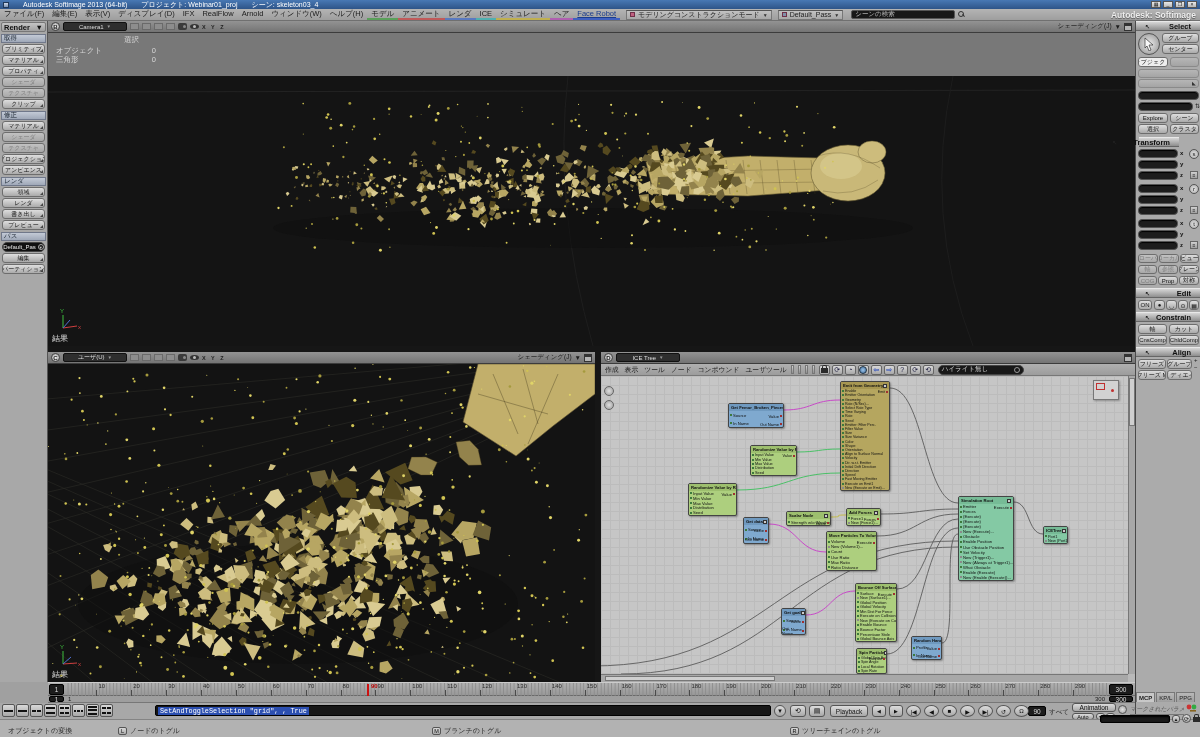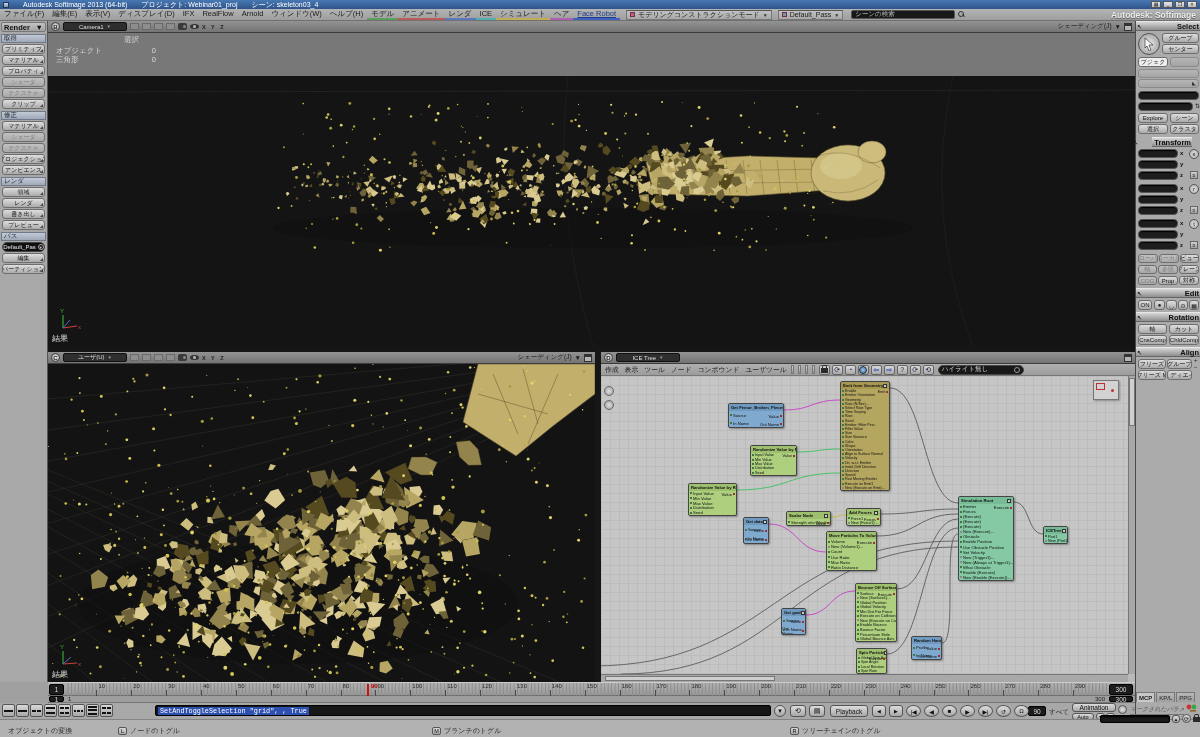--- a/index.html
+++ b/index.html
@@ -25,21 +25,21 @@
 .lens::before{content:'';position:absolute;left:0;top:0;width:4px;height:4px;border:1px solid #333;border-radius:50%}
 .lens::after{content:'';position:absolute;left:4px;top:4px;width:3px;height:1px;background:#333;transform:rotate(45deg)}
 #brand{margin-left:auto;margin-right:4px;font-size:8.5px;color:#ededed;text-shadow:0 1px 1px #555;font-weight:bold}
 
 .btn{background:linear-gradient(#dedede,#aaa);border:1px solid #6d6d6d;border-radius:3px;color:#151515;font-size:6px;display:flex;align-items:center;justify-content:center;overflow:hidden;white-space:nowrap;position:relative}
 .btn.dis{color:#7e7e7e;background:linear-gradient(#c2c2c2,#a8a8a8)}
 .btn.ghost{background:linear-gradient(#b6b6b6,#a4a4a4);border-color:#8a8a8a}
 .btn.pressed{background:#eee}
 .btn .fold{position:absolute;right:1px;bottom:1px;width:0;height:0;border-left:3px solid transparent;border-bottom:3px solid #444}
 .pill{background:#1d1d1d;border-radius:4px;border:1px solid #555;box-shadow:inset 0 1px 1px #000}
-.hdrbar{background:linear-gradient(#d6d6d6,#8e8e8e);border-top:1px solid #e8e8e8;border-bottom:1px solid #666;font-weight:bold;font-size:7.5px;color:#101010;display:flex;align-items:center;justify-content:flex-end;padding:0 1px;gap:3px}
+.hdrbar{background:linear-gradient(#d6d6d6,#8e8e8e);border-top:1px solid #e8e8e8;border-bottom:1px solid #666;font-weight:bold;font-size:7.5px;color:#101010;display:flex;align-items:center;justify-content:flex-end;padding:0 9px;gap:3px}
 .hdrbar .cur{margin-right:auto;font-size:6px;color:#222}
 
 #lt{position:absolute;left:0;top:21px;width:48px;height:661px;background:#a8a8a8;border-right:1px solid #555;padding:1px}
 #lt .ltTitle{height:10px;display:flex;align-items:center;justify-content:space-between;font-size:7.5px;font-weight:bold;color:#111;padding:0 2px;background:linear-gradient(#c4c4c4,#a0a0a0);border:1px solid #777;border-radius:2px}
 #lt .sec{height:9px;background:linear-gradient(#c3cad6,#9fa8b8);border:1px solid #70788a;font-size:6.5px;color:#15202c;display:flex;align-items:center;padding:0 2px;margin:2px 0 1px}
 #lt .rtbtn{height:10px;margin:1px 1px;font-size:6px}
 #lt .passpill{height:10px;margin:1px;background:#101010;border-radius:5px;color:#e8e8e8;font-size:6px;display:flex;align-items:center;justify-content:center;gap:2px;border:1px solid #444}
 #lt .passpill .c{width:6px;height:6px;border:1px solid #aaa;border-radius:50%;font-size:4px;color:#ccc;line-height:5px;text-align:center}
 
 .vp{position:absolute;background:#141414;overflow:hidden}
@@ -2404,21 +2404,21 @@
       <div class="btn el ghost" style="left: 2px; top: 48px; width: 61px; height: 9px;"></div>
       <div class="btn el ghost" style="left: 2px; top: 58px; width: 61px; height: 9px;"></div>
       <div class="el" style="left: 56px; top: 59px; font-size: 5px; color: rgb(51, 51, 51);">◣</div>
       <div class="pill el" style="left: 2px; top: 70px; width: 61px; height: 9px;"></div>
       <div class="pill el" style="left: 2px; top: 81px; width: 55px; height: 9px;"></div>
       <div class="el" style="left: 59px; top: 81px; font-size: 6px; color: rgb(34, 34, 34);">⇅</div>
       <div class="btn el " style="left: 2px; top: 92px; width: 30px; height: 10px;">Explore</div>
       <div class="btn el " style="left: 34px; top: 92px; width: 29px; height: 10px;">シーン</div>
       <div class="btn el " style="left: 2px; top: 103px; width: 30px; height: 10px;">選択</div>
       <div class="btn el " style="left: 34px; top: 103px; width: 29px; height: 10px;">クラスタ</div>
-      <div class="hdrbar el" style="left: 16px; top: 116px; width: 40px; height: 10px; gap: 16px;">
+      <div class="hdrbar el" style="left: 3px; top: 116px; width: 40px; height: 10px; gap: 16px;">
         <div class="cur">↖</div>
         <div>Transform</div>
       </div>
       <div class="pill el" style="left: 2px; top: 128px; width: 40px; height: 9px;"></div>
       <div class="axl el" style="left: 44px; top: 129px;">x</div>
       <div class="pill el" style="left: 2px; top: 139px; width: 40px; height: 9px;"></div>
       <div class="axl el" style="left: 44px; top: 140px;">y</div>
       <div class="pill el" style="left: 2px; top: 150px; width: 40px; height: 9px;"></div>
       <div class="axl el" style="left: 44px; top: 151px;">z</div>
       <div class="srt el" style="left: 53px; top: 128px; width: 10px; height: 10px;">s</div>
@@ -2452,21 +2452,21 @@
         <div class="cur">↖</div>
         <div>Edit</div>
       </div>
       <div class="btn el " style="left: 2px; top: 279px; width: 14px; height: 10px;">ON</div>
       <div class="btn el " style="left: 18px; top: 279px; width: 11px; height: 10px;">●</div>
       <div class="btn el " style="left: 30px; top: 279px; width: 11px; height: 10px;">◡</div>
       <div class="btn el " style="left: 42px; top: 279px; width: 10px; height: 10px;">⊙</div>
       <div class="btn el " style="left: 53px; top: 279px; width: 10px; height: 10px;">▦</div>
       <div class="hdrbar el" style="left: 0px; top: 291px; width: 64px; height: 10px;">
         <div class="cur">↖</div>
-        <div>Rotation</div>
+        <div>Constrain</div>
       </div>
       <div class="btn el " style="left: 2px; top: 303px; width: 29px; height: 10px;">軸</div>
       <div class="btn el " style="left: 33px; top: 303px; width: 30px; height: 10px;">カット</div>
       <div class="btn el " style="left: 2px; top: 314px; width: 29px; height: 10px;">CnsComp</div>
       <div class="btn el " style="left: 33px; top: 314px; width: 30px; height: 10px;">ChldComp</div>
       <div class="hdrbar el" style="left: 0px; top: 326px; width: 64px; height: 10px;">
         <div class="cur">↖</div>
         <div>Align</div>
       </div>
       <div class="btn el " style="left: 2px; top: 338px; width: 28px; height: 10px;">フリーズ</div>

